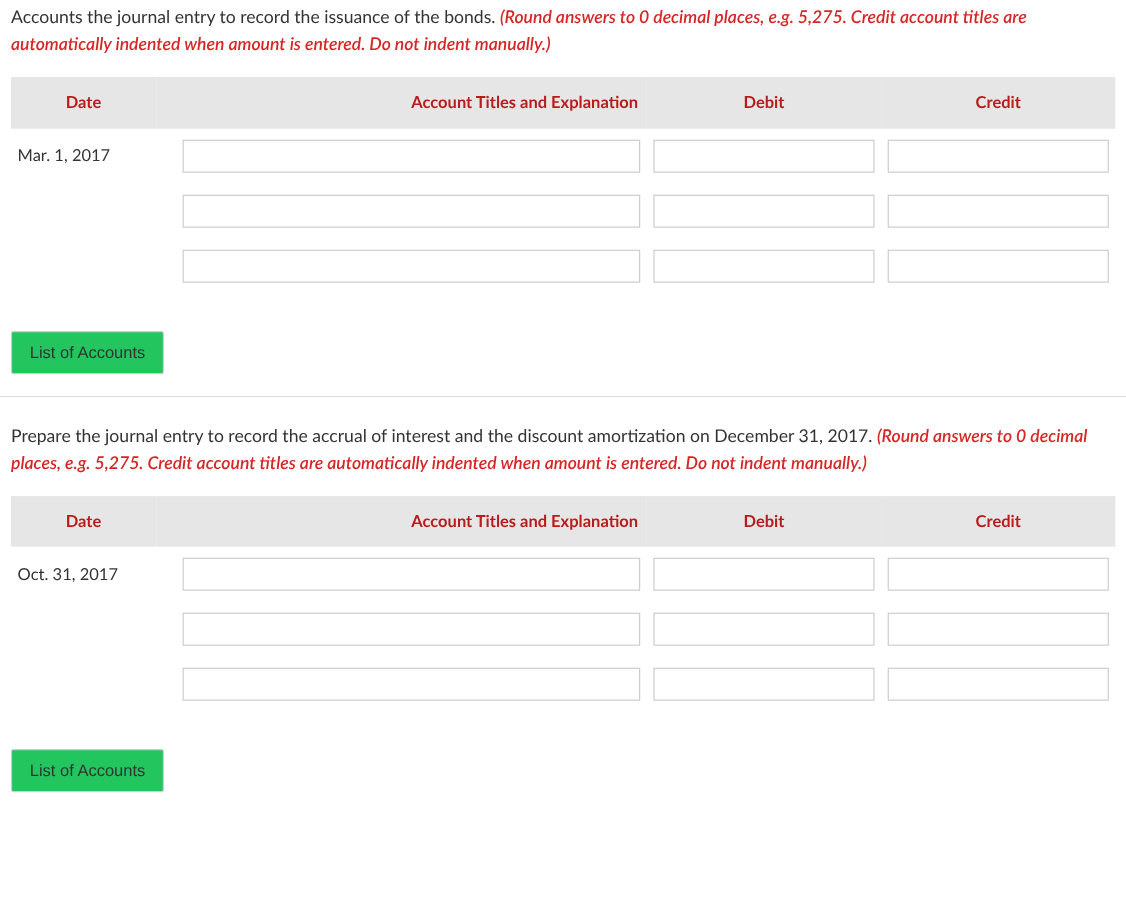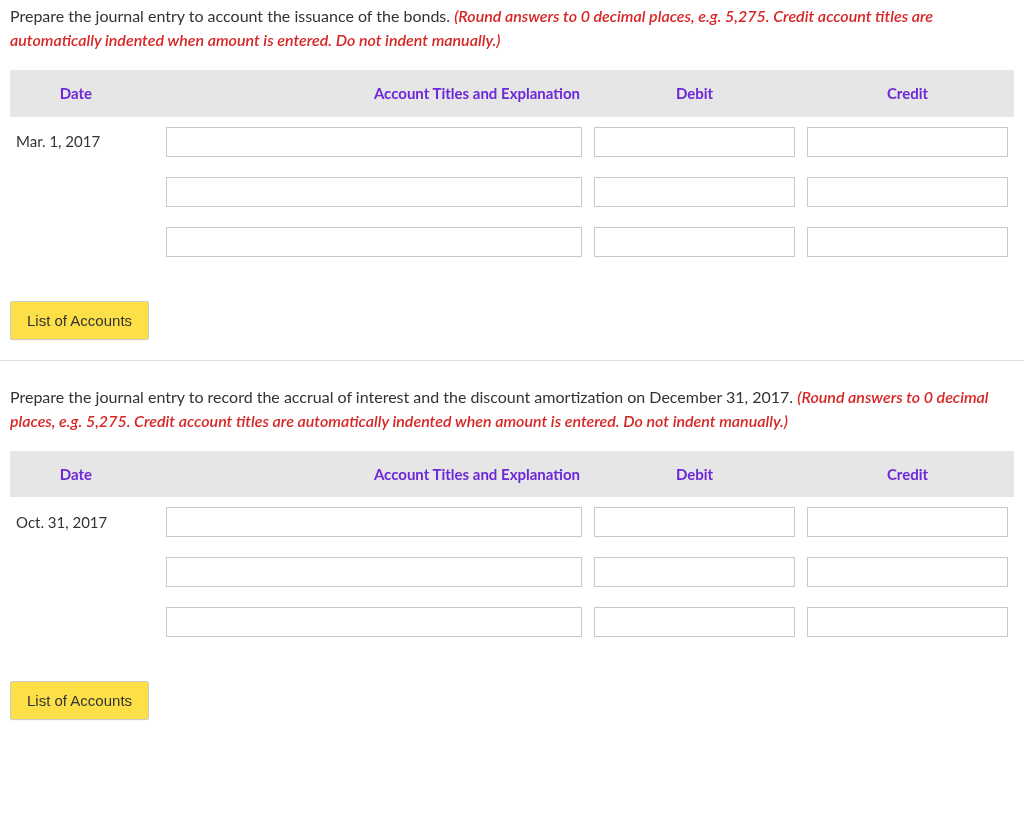--- a/index.html
+++ b/index.html
@@ -27,21 +27,21 @@
     font-weight: 600;
   }
   .journal-table {
     width: 100%;
     border-collapse: separate;
     border-spacing: 0;
   }
   .journal-table thead th {
     background: #e6e6e6;
     font-weight: 700;
-    color: #6d28d9;
+    color: #b91c1c;
     text-align: center;
     padding: 12px 8px;
     font-size: 15px;
   }
   .journal-table thead th:first-child { text-align: center; width:120px; }
   .journal-table thead th.acct { text-align: right; padding-left: 4px; }
   .journal-table td {
     padding: 10px 6px;
     vertical-align: middle;
   }
@@ -63,40 +63,40 @@
   .col-acct   { width: 440px; }
   .col-debit  { width: 210px; }
   .col-credit { width: 210px; }
   .acct-wrap  { padding-left: 18px; }
   .btn-row {
     margin: 34px 0 20px 0;
   }
   .btn {
     display: inline-block;
     border: 1px solid #ccc;
-    background: #fde047;
+    background: #22c55e;
     padding: 10px 16px;
     font-size: 15px;
     color: #333;
     cursor: pointer;
     border-radius: 2px;
     box-shadow: 0 1px 0 rgba(0,0,0,0.03);
   }
   hr.divider {
     border: none;
     border-top: 1px solid #e0e0e0;
     margin: 4px 0 20px 0;
   }
 </style>
 </head>
 <body>
 
 <div class="section">
   <p class="instruction">
-    <span>Prepare the journal entry to account the issuance of the bonds. </span><span class="red">(Round answers to 0 decimal places, e.g. 5,275. Credit account titles are automatically indented when amount is entered. Do not indent manually.)</span>
+    <span>Accounts the journal entry to record the issuance of the bonds. </span><span class="red">(Round answers to 0 decimal places, e.g. 5,275. Credit account titles are automatically indented when amount is entered. Do not indent manually.)</span>
   </p>
 
   <table class="journal-table">
     <colgroup>
       <col class="col-date">
         <col class="col-acct">
         <col class="col-debit">
         <col class="col-credit">
     </colgroup>
     <thead>

